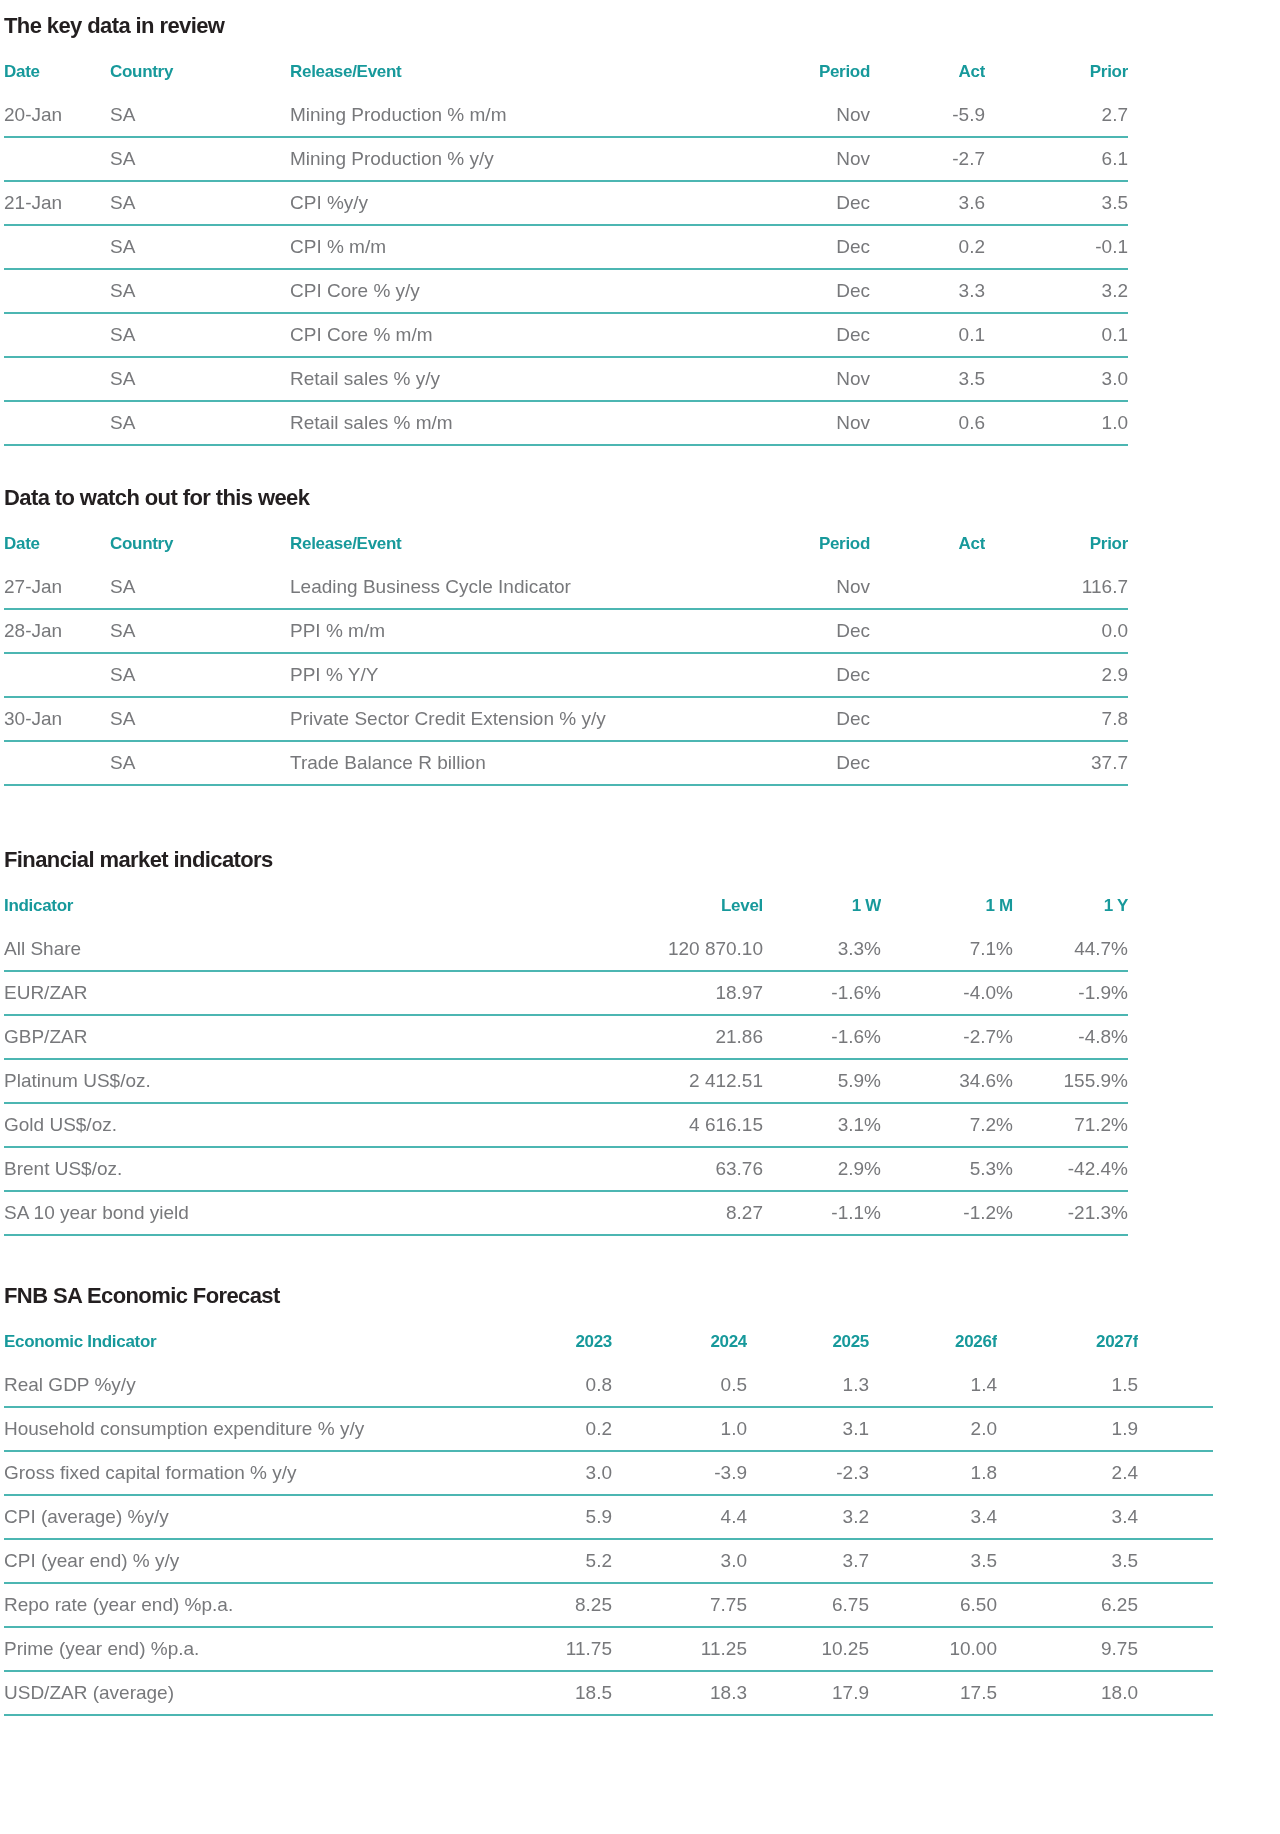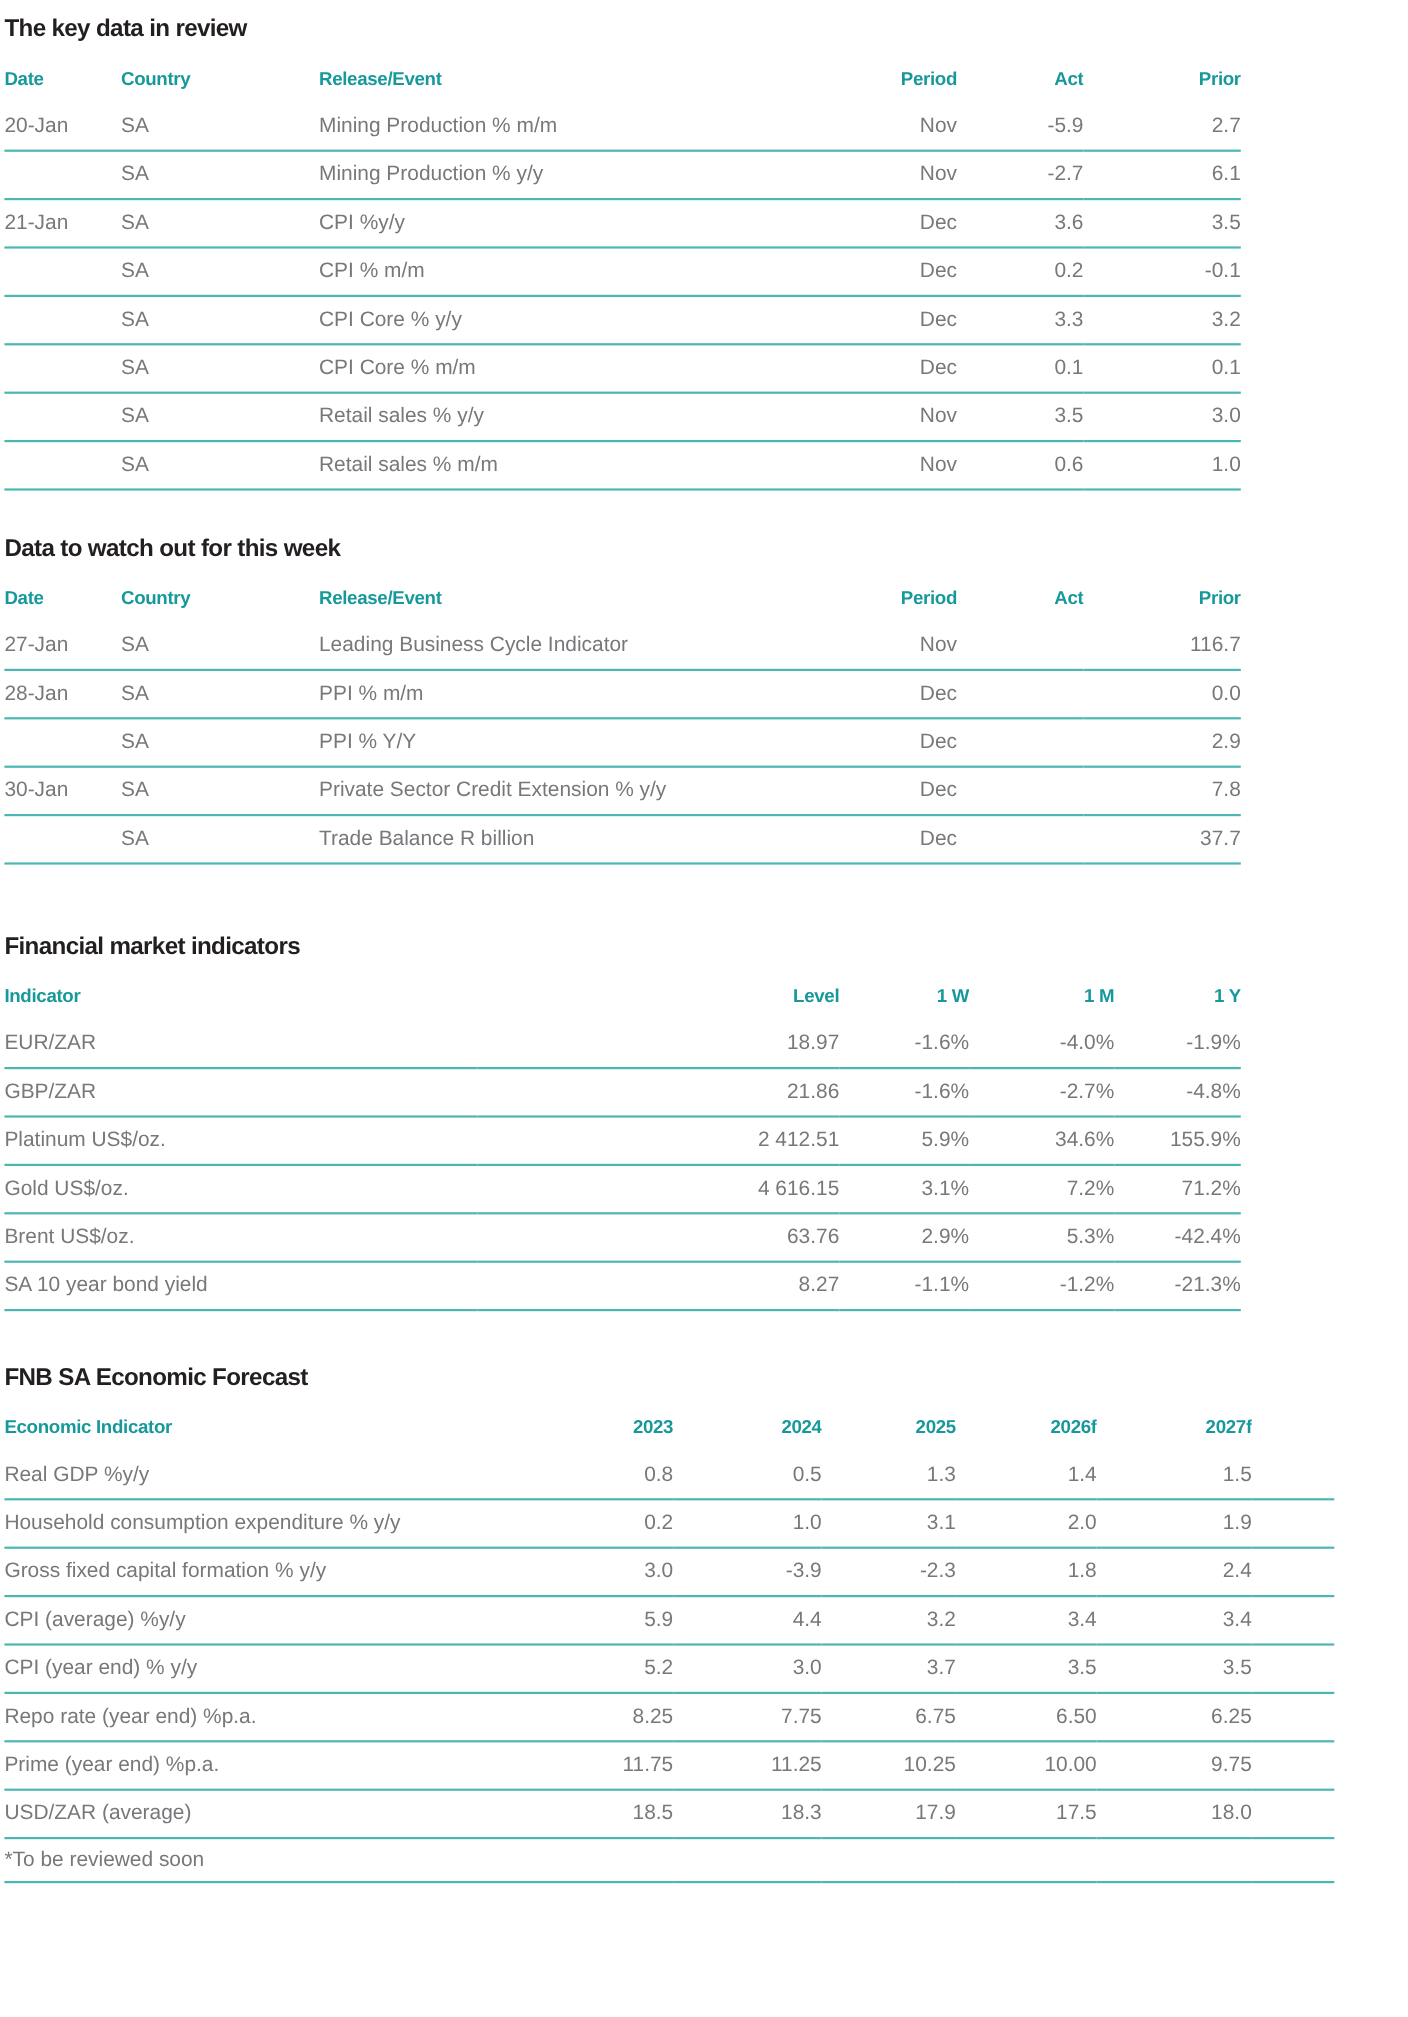--- a/index.html
+++ b/index.html
@@ -236,20 +236,27 @@
           <tr>
             <th>Indicator</th>
             <th>Level</th>
             <th>1 W</th>
             <th>1 M</th>
             <th>1 Y</th>
           </tr>
         </thead>
         <tbody>
           <tr>
+            <td>All Share</td>
+            <td>120 870.10</td>
+            <td>3.3%</td>
+            <td>7.1%</td>
+            <td>44.7%</td>
+          </tr>
+          <tr>
             <td>EUR/ZAR</td>
             <td>18.97</td>
             <td>-1.6%</td>
             <td>-4.0%</td>
             <td>-1.9%</td>
           </tr>
           <tr>
             <td>GBP/ZAR</td>
             <td>21.86</td>
             <td>-1.6%</td>
@@ -377,20 +384,17 @@
           </tr>
           <tr>
             <td>USD/ZAR (average)</td>
             <td>18.5</td>
             <td>18.3</td>
             <td>17.9</td>
             <td>17.5</td>
             <td>18.0</td>
             <td>18.6</td>
           </tr>
-          <tr>
-            <td colspan="7" class="footnote-cell">*To be reviewed soon</td>
-          </tr>
         </tbody>
       </table>
   </section>
 
 </div>
 
 </body></html>

